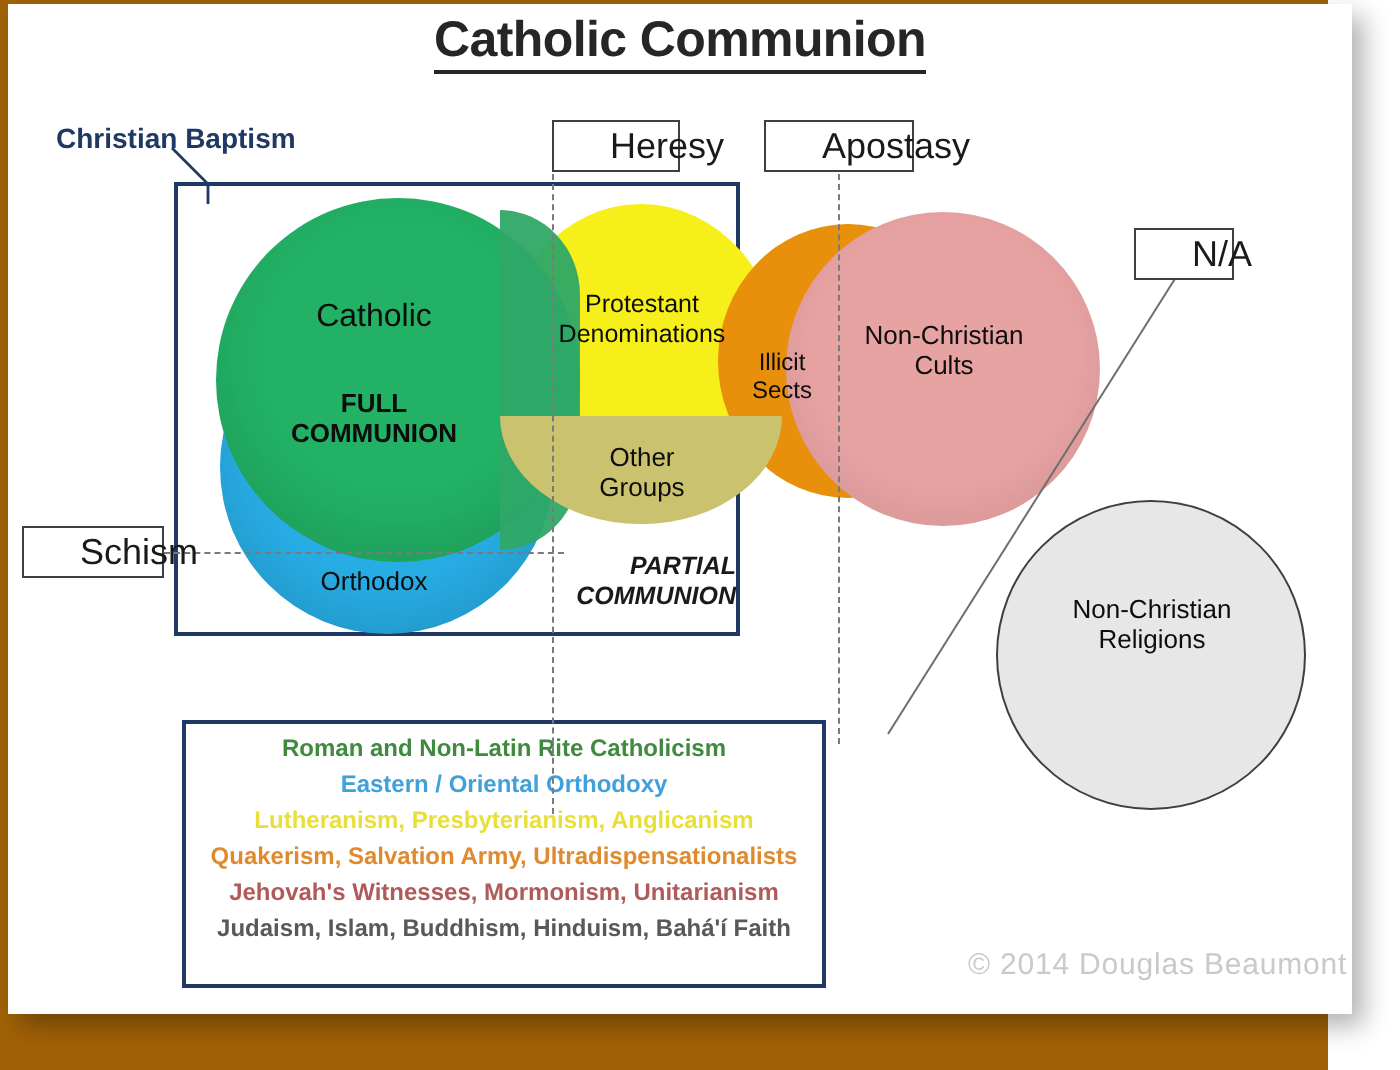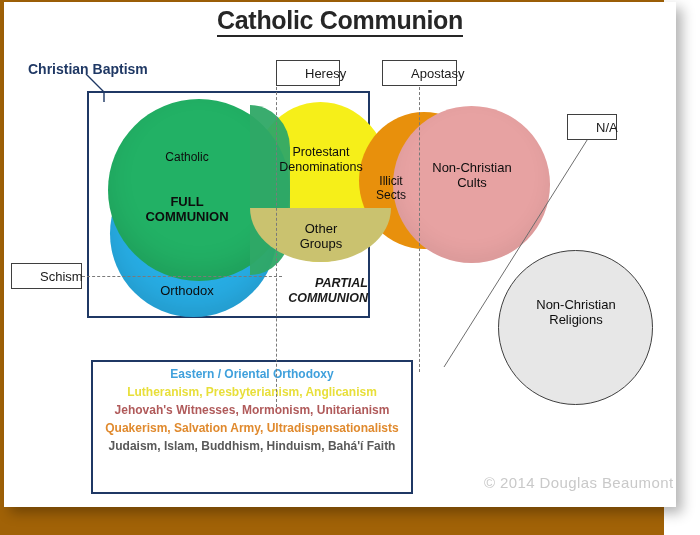--- a/index.html
+++ b/index.html
@@ -47,21 +47,21 @@
   .title span {
     border-bottom: 2px solid #262626;
     padding-bottom: 1px;
   }
 
   
   .labelbox {
     position: absolute;
     border: 1px solid #3f3f3f;
     background: #ffffff;
-    font-size: 13px;
+    font-size: 18px;
     color: #1a1a1a;
     text-align: center;
     line-height: 25px;
     height: 26px;
     z-index: 40;
     box-sizing: border-box;
     padding-left: 28px;
   }
 
   .plainlabel {
@@ -184,21 +184,21 @@
   
   .circle-label {
     position: absolute;
     text-align: center;
     color: #0d0d0d;
     z-index: 25;
     line-height: 1.18;
     white-space: pre-line;
   }
 
-  #label-catholic { left: 128px; top: 148px; width: 110px; font-size: 12px; }
+  #label-catholic { left: 128px; top: 148px; width: 110px; font-size: 16px; }
   #label-fullcommunion {
     left: 126px; top: 192px; width: 114px; font-size: 13px;
     font-weight: bold;
   }
   #label-orthodox { left: 128px; top: 281px; width: 110px; font-size: 13px; }
   #label-protestant { left: 250px; top: 143px; width: 134px; font-size: 12.5px; }
   #label-other { left: 268px; top: 219px; width: 98px; font-size: 13px; }
   #label-illicit { left: 363px; top: 172px; width: 48px; font-size: 12px; }
   #label-cults { left: 404px; top: 158px; width: 128px; font-size: 13px; }
   #label-religions { left: 512px; top: 295px; width: 120px; font-size: 13px; }
@@ -294,23 +294,24 @@
 
     <div class="labelbox" style="left:272px; top:58px; width:64px;">Heresy</div>
 
     <div class="labelbox" style="left:378px; top:58px; width:75px;">Apostasy</div>
 
     <div class="labelbox" style="left:7px; top:261px; width:71px;">Schism</div>
 
     <div class="labelbox" style="left:563px; top:112px; width:50px;">N/A</div>
 
     <div class="legendbox">
+      <div class="legend-line" style="color:#3F8A3F;">Roman and Non-Latin Rite Catholicism</div>
       <div class="legend-line" style="color:#3FA0DC;">Eastern / Oriental Orthodoxy</div>
       <div class="legend-line" style="color:#E8DF3A;">Lutheranism, Presbyterianism, Anglicanism</div>
+      <div class="legend-line" style="color:#E08A2E;">Quakerism, Salvation Army, Ultradispensationalists</div>
       <div class="legend-line" style="color:#B05A5A;">Jehovah's Witnesses, Mormonism, Unitarianism</div>
-      <div class="legend-line" style="color:#E08A2E;">Quakerism, Salvation Army, Ultradispensationalists</div>
       <div class="legend-line" style="color:#595959;">Judaism, Islam, Buddhism, Hinduism, Bahá'í Faith</div>
     </div>
 
     <div class="copyright">© 2014 Douglas Beaumont</div>
 
   </div>
 </div>
 
 </body></html>

